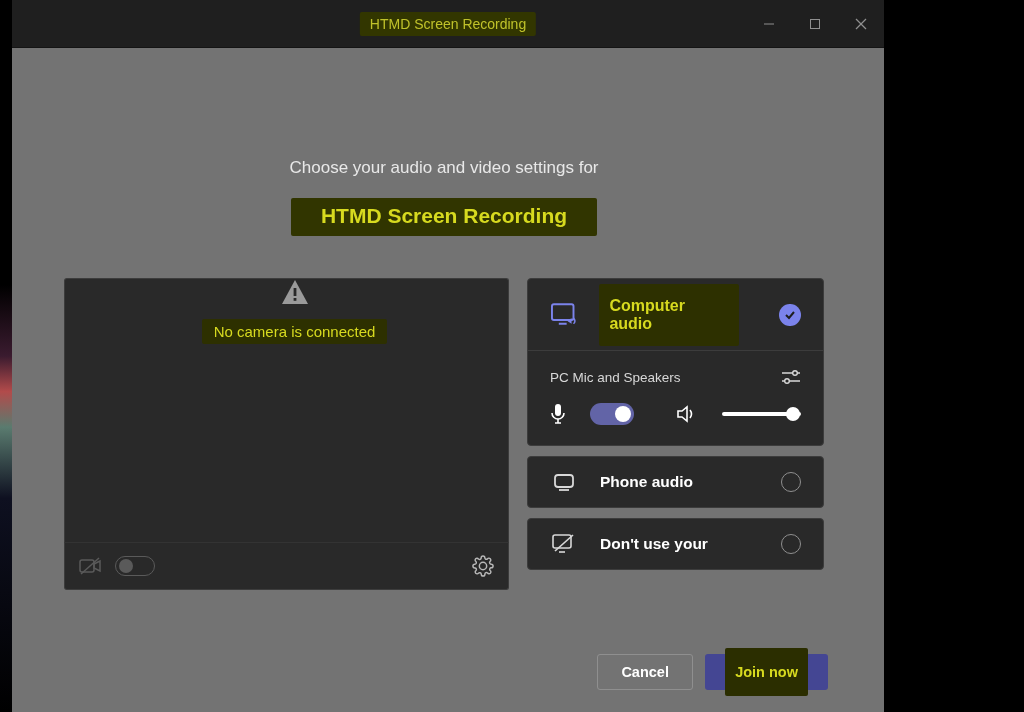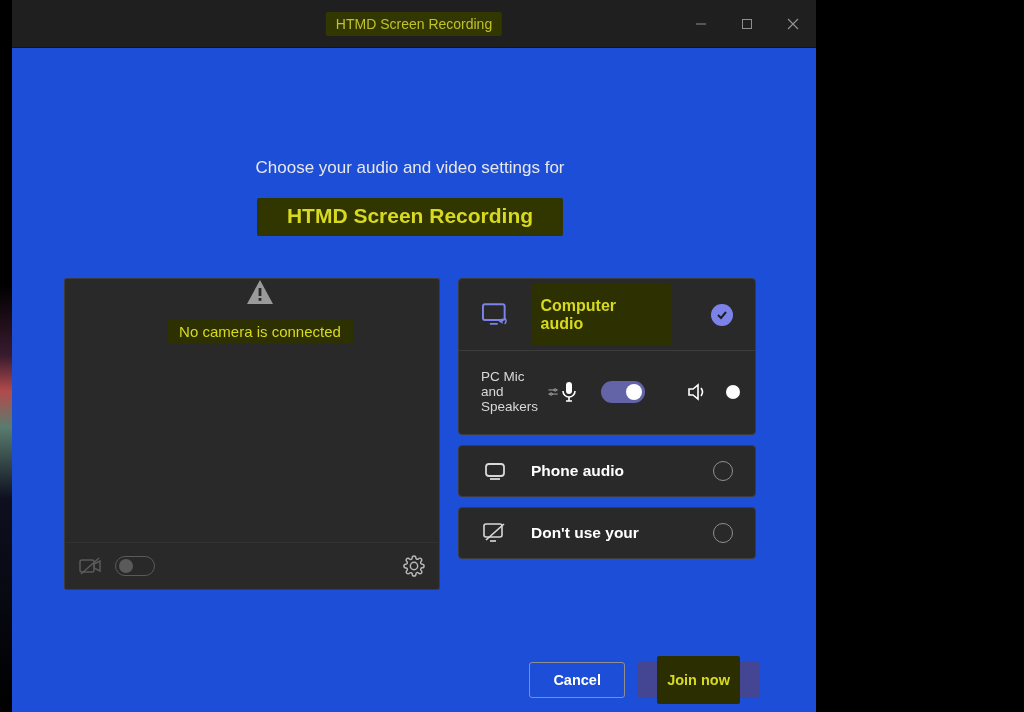--- a/index.html
+++ b/index.html
@@ -15,22 +15,22 @@
   .desktop-sliver {
     position: absolute;
     left: 0; top: 0; width: 12px; height: 712px;
     background: linear-gradient(180deg,#000 0%,#000 40%,#3a1b2f 50%,#b24b4b 55%,#5a7b6f 60%,#0e1020 70%,#000 100%);
   }
 
   
   .window {
     position: absolute;
     left: 12px; top: 0;
-    width: 804px; height: 712px;
-    background: #1d4ed8;
+    width: 872px; height: 712px;
+    background: #737373;
   }
 
   
   .titlebar {
     height: 48px;
     display: flex;
     align-items: center;
     position: relative;
     background: #1f1f1f;
     border-bottom: 1px solid #141414;
@@ -190,22 +190,22 @@
     border-radius: 50%;
     background: #7b83eb;
     display: flex;
     align-items: center;
     justify-content: center;
     color: #1f1f1f;
   }
   .option-expanded-body {
     padding: 18px 22px 20px 22px;
     display: flex;
-    flex-direction: row;
-    gap: 3px;
+    flex-direction: column;
+    gap: 18px;
   }
   .mic-row {
     display: flex;
     align-items: center;
     justify-content: space-between;
   }
   .mic-label {
     font-size: 13.5px;
     color: #d8d8d8;
   }
@@ -275,21 +275,21 @@
   .radio-empty {
     width: 20px; height: 20px;
     border: 1.5px solid #8f8f8f;
     border-radius: 50%;
   }
 
   
   .footer {
     position: absolute;
     right: 56px;
-    bottom: 14px;
+    bottom: 22px;
     display: flex;
     gap: 12px;
   }
   .btn {
     height: 36px;
     padding: 0 20px;
     border-radius: 3px;
     font-size: 14.5px;
     font-weight: 600;
     display: flex;

